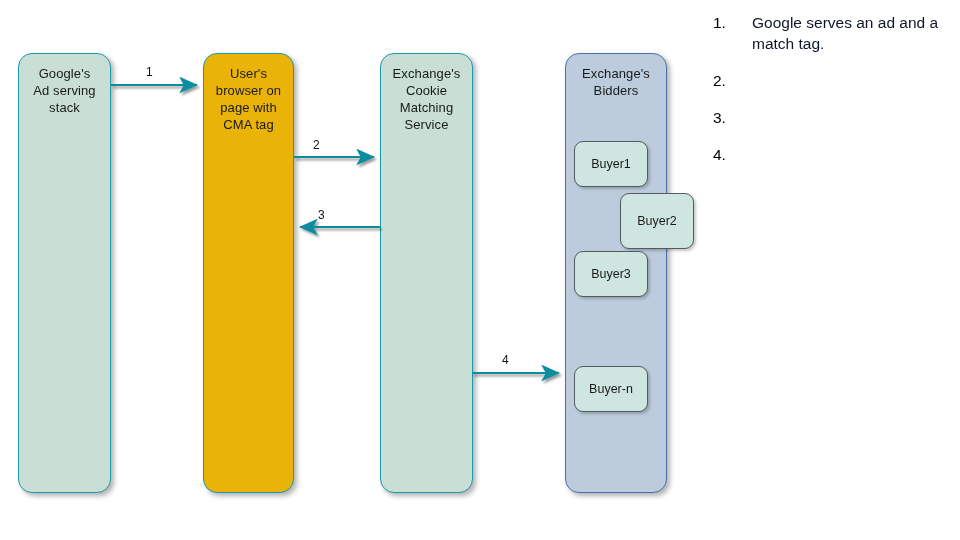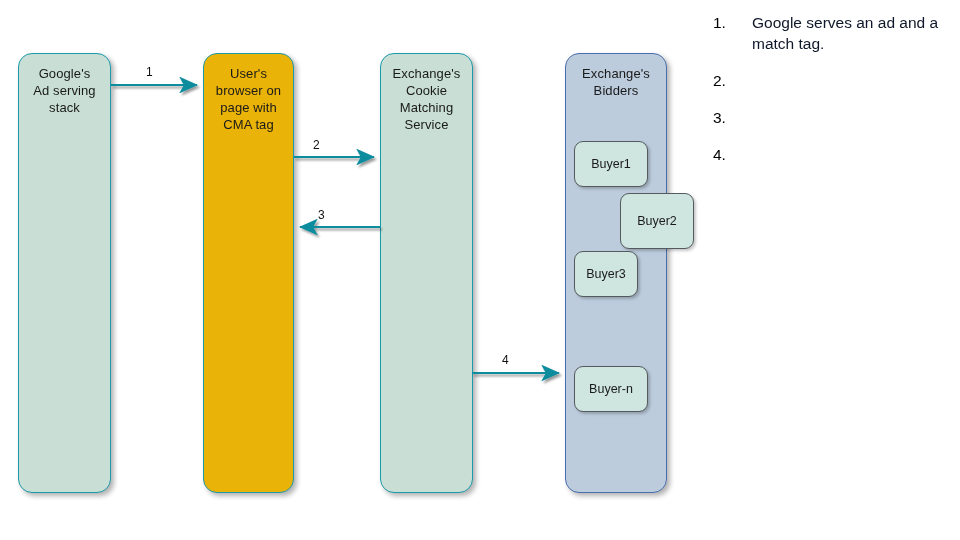--- a/index.html
+++ b/index.html
@@ -142,21 +142,21 @@
     <span class="lane-label">Exchange's
 Bidders</span>
   </div>
 
   <div class="buyer" style="left:574px; top:141px; width:74px; height:46px;">
     <span>Buyer1</span>
   </div>
   <div class="buyer" style="left:574px; top:193px; width:74px; height:56px;margin-left:46px;">
     <span>Buyer2</span>
   </div>
-  <div class="buyer" style="left:574px; top:251px; width:64px; height:46px;">
+  <div class="buyer" style="left:574px; top:251px; width:74px; height:46px;">
     <span>Buyer3</span>
   </div>
   <div class="buyer" style="left:574px; top:366px; width:74px; height:46px;">
     <span>Buyer-n</span>
   </div>
 
   <svg class="arrow-svg" viewBox="0 0 960 540" xmlns="http://www.w3.org/2000/svg">
     <defs>
       <marker id="headR" markerWidth="9" markerHeight="8" refX="8.5" refY="4" orient="auto" markerUnits="strokeWidth">
         <path d="M0,0 L9,4 L0,8 L2.2,4 Z" fill="#0d8c9e"></path>

